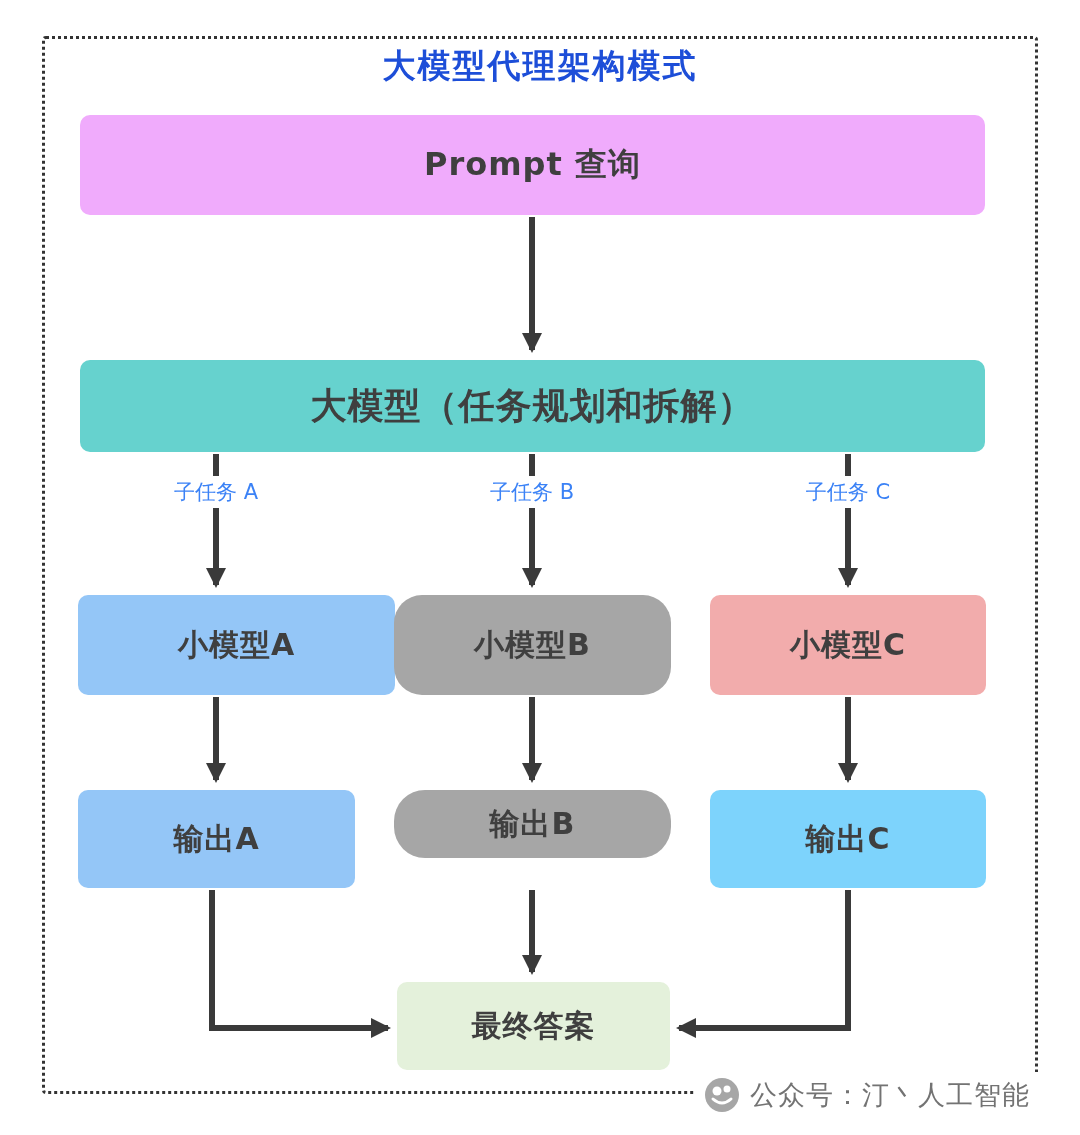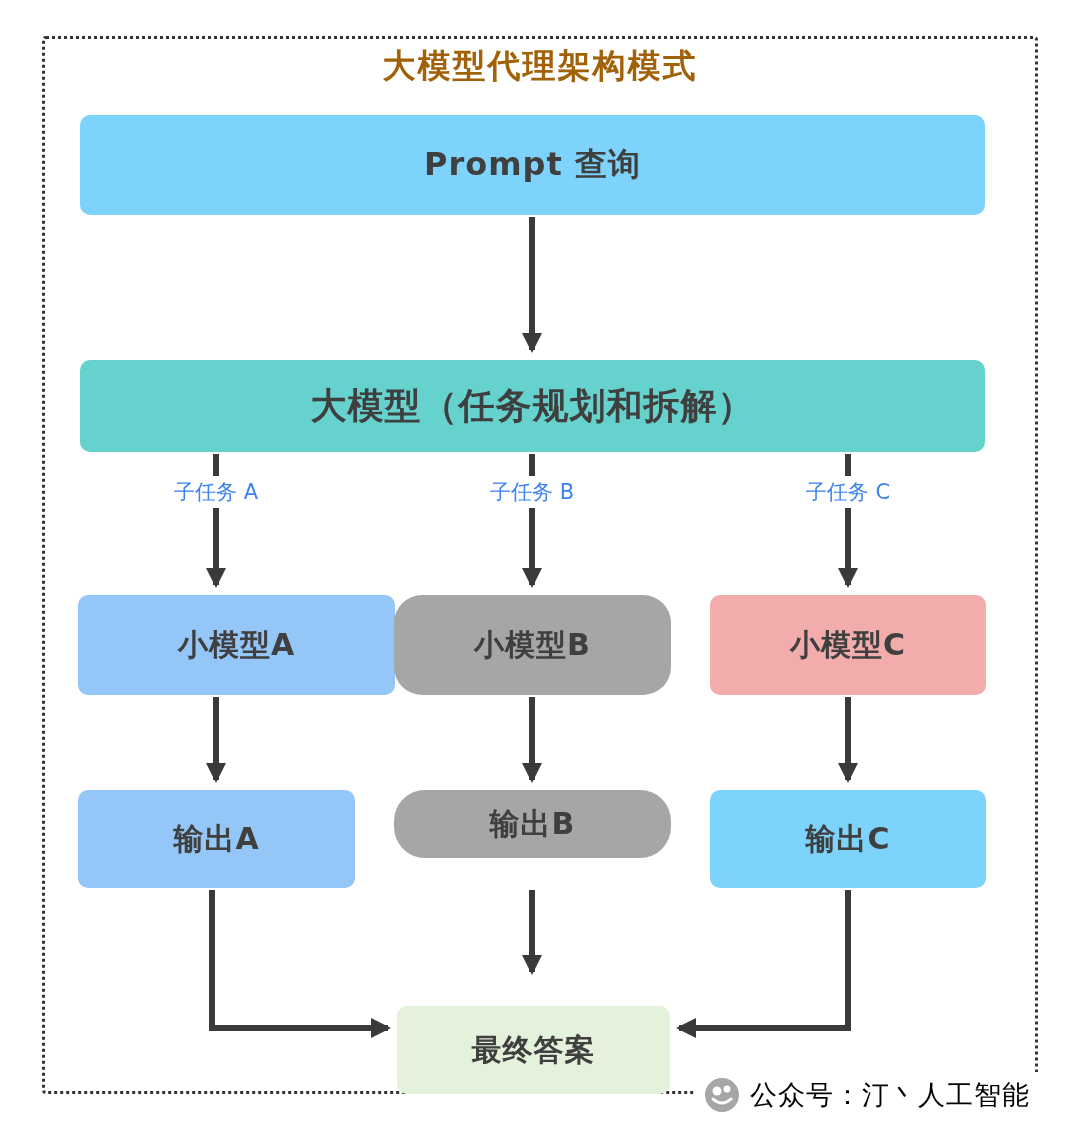--- a/index.html
+++ b/index.html
@@ -28,42 +28,42 @@
     color:var(--node-text,#3f3f3f);letter-spacing:1px;text-align:center;
   }
   #n-prompt{left:80px;top:115px;width:905px;height:100px;font-size:32px;}
   #n-planner{left:80px;top:360px;width:905px;height:92px;font-size:36px;}
   #n-model-a{left:78px;top:595px;width:317px;height:100px;}
   #n-model-b{left:394px;top:595px;width:277px;height:100px;border-radius:28px;}
   #n-model-c{left:710px;top:595px;width:276px;height:100px;}
   #n-output-a{left:78px;top:790px;width:277px;height:98px;}
   #n-output-b{left:394px;top:790px;width:277px;height:68px;border-radius:31px;}
   #n-output-c{left:710px;top:790px;width:276px;height:98px;}
-  #n-final{left:397px;top:982px;width:273px;height:88px;margin-top:24px;}
+  #n-final{left:397px;top:982px;width:273px;height:88px;}
   .edge-label{
     position:absolute;transform:translate(-50%,-50%);
     background:#ffffff;padding:2px 8px;
     font-size:21px;color:#3b82f6;white-space:nowrap;
   }
   #lbl-a{left:216px;top:492px;}
   #lbl-b{left:532px;top:492px;}
   #lbl-c{left:848px;top:492px;}
   .watermark{
     position:absolute;left:696px;top:1072px;height:46px;
     display:flex;align-items:center;gap:10px;
     background:#ffffff;padding:0 8px;
-    color:#000000;font-size:27px;letter-spacing:1px;white-space:nowrap;
+    color:#737373;font-size:27px;letter-spacing:1px;white-space:nowrap;
   }
 </style>
 </head>
 <body>
 
 <div class="frame"></div>
 
-<div class="title" style="color: #a16207;">大模型代理架构模式</div>
+<div class="title" style="color: #1d4ed8;">大模型代理架构模式</div>
 
 <svg class="arrows" width="1080" height="1135" viewBox="0 0 1080 1135">
   <defs>
     <marker id="ah" markerUnits="userSpaceOnUse" markerWidth="26" markerHeight="24" refX="17" refY="10" orient="auto">
       <path d="M0,0 L20,10 L0,20 Z" style="fill:var(--arrow-color,#3a3a3a)"></path>
     </marker>
   </defs>
 
   <line class="edge" x1="532" y1="217" x2="532" y2="350" marker-end="url(#ah)"></line>
 
@@ -73,21 +73,21 @@
 
   <line class="edge" x1="216" y1="697" x2="216" y2="780" marker-end="url(#ah)"></line>
   <line class="edge" x1="532" y1="697" x2="532" y2="780" marker-end="url(#ah)"></line>
   <line class="edge" x1="848" y1="697" x2="848" y2="780" marker-end="url(#ah)"></line>
 
   <polyline class="edge" points="212,890 212,1028 388,1028" marker-end="url(#ah)"></polyline>
   <line class="edge" x1="532" y1="890" x2="532" y2="972" marker-end="url(#ah)"></line>
   <polyline class="edge" points="848,890 848,1028 679,1028" marker-end="url(#ah)"></polyline>
 </svg>
 
-<div class="node" id="n-prompt" style="background: #7dd3fc;">Prompt 查询</div>
+<div class="node" id="n-prompt" style="background: #f0abfc;">Prompt 查询</div>
 
 <div class="node" id="n-planner" style="background: rgb(102, 210, 206);">大模型（任务规划和拆解）</div>
 
 <div class="edge-label" id="lbl-a">子任务 A</div>
 <div class="edge-label" id="lbl-b">子任务 B</div>
 <div class="edge-label" id="lbl-c">子任务 C</div>
 
 <div class="node" id="n-model-a" style="background: rgb(148, 198, 247);">小模型A</div>
 <div class="node" id="n-model-b" style="background: rgb(166, 166, 166);">小模型B</div>
 <div class="node" id="n-model-c" style="background: rgb(242, 172, 172);">小模型C</div>

